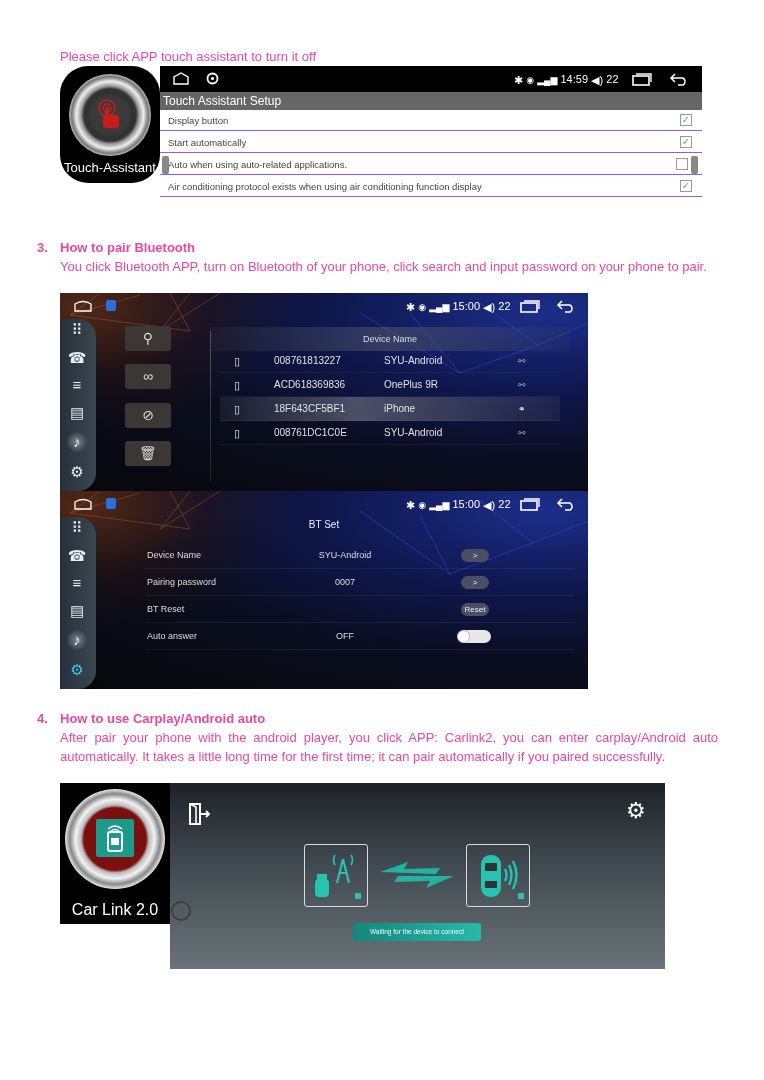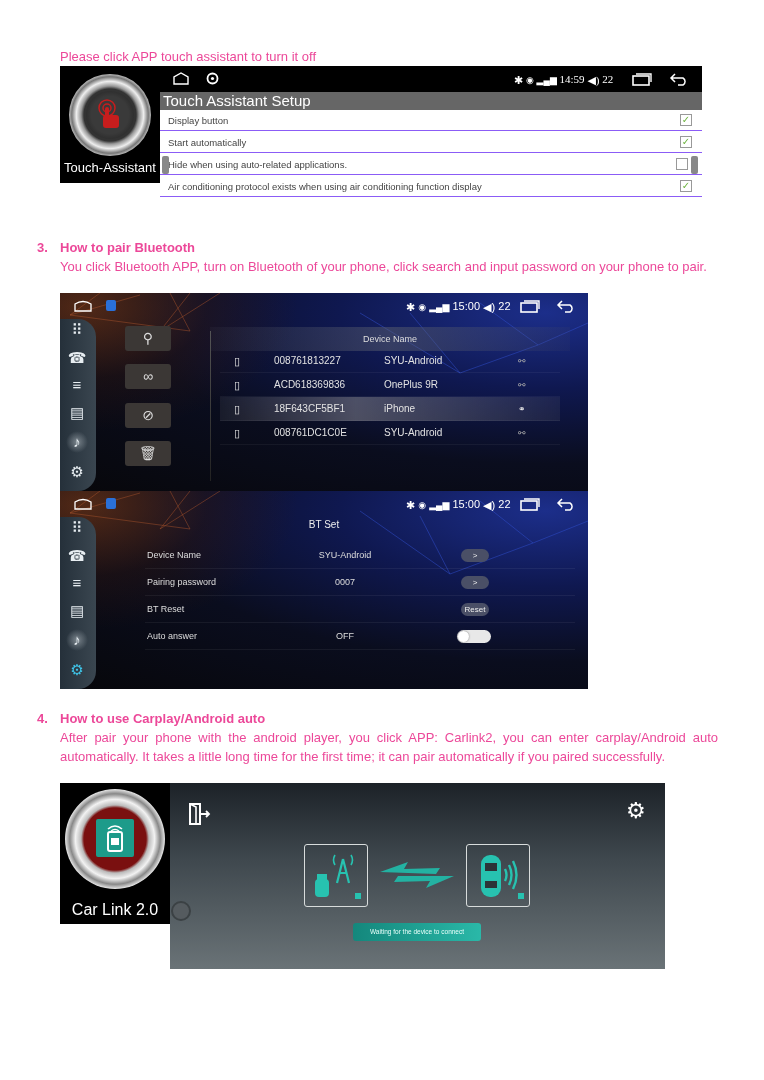--- a/index.html
+++ b/index.html
@@ -5,31 +5,31 @@
   * { box-sizing: border-box; margin: 0; padding: 0; }
   html, body { width: 764px; height: 1080px; background: #ffffff; overflow: hidden; }
   body { font-family: "Liberation Sans", sans-serif; color: #111; position: relative; }
 
   .abs { position: absolute; }
   .doc-text { font-family: "Liberation Sans", sans-serif; font-size: 13px; line-height: 19px; color: #ec4899; }
   .doc-heading { font-weight: bold; }
   .justify { text-align: justify; text-align-last: left; }
 
   
-  .ta-icon-box { left: 60px; top: 66px; width: 100px; height: 117px; background: #000; }
+  .ta-icon-box { left: 60px; top: 66px; width: 100px; height: 117px; background: #000; border-radius: 28px; }
   .ta-ring { left: 9px; top: 8px; width: 82px; height: 82px; border-radius: 50%;
     background: radial-gradient(circle, #333 0 45%, #999 50%, #eee 58%, #777 66%, #ccc 72%, #555 78%, #222 100%); }
   .ta-ring-inner { left: 17px; top: 17px; width: 48px; height: 48px; border-radius: 50%;
     background: radial-gradient(circle, #3a3a3a 0 55%, #1a1a1a 100%); }
   .ta-hand { left: 11px; top: 8px; width: 26px; height: 30px; }
   .ta-label { left: 0; top: 94px; width: 100px; text-align: center; color: #fff; font-size: 13px; }
 
   .ta-screen { left: 160px; top: 66px; width: 542px; height: 152px; background: #fff; }
   .ta-status { left: 0; top: 0; width: 542px; height: 26px; background: #000; color: #fff; }
-  .ta-title { left: 0; top: 26px; width: 542px; height: 18px; background: #666; color: #fff; font-size: 15px; line-height: 18px; padding-left: 3px; }
+  .ta-title { left: 0; top: 26px; width: 542px; height: 18px; background: #666; color: #fff; font-size: 12px; line-height: 18px; padding-left: 3px; }
   .ta-row { left: 0; width: 542px; height: 21px; background: #fff; border-bottom: 1px solid #8b5cf6; font-size: 9.5px; line-height: 21px; padding-left: 8px; color: #444; }
   .ta-check { position: absolute; right: 10px; top: 4px; width: 12px; height: 12px; border: 1px solid #999; background: #fff; color: #6cb33e; font-size: 10px; line-height: 10px; text-align: center; }
   .ta-chev { position: absolute; right: 12px; top: 0; color: #666; font-size: 10px; }
   .ta-handle-l { left: 2px; top: 90px; width: 7px; height: 18px; background: #888; border-radius: 2px; }
   .ta-handle-r { left: 531px; top: 90px; width: 7px; height: 18px; background: #888; border-radius: 2px; }
 
   
   .status-icons { position: absolute; top: 0; height: 26px; line-height: 26px; font-size: 11px; color: #fff; white-space: nowrap; }
   .sb-icon { display: inline-block; vertical-align: middle; }
 
@@ -91,21 +91,21 @@
 
 <div class="abs ta-screen">
   <div class="abs ta-status">
     <svg class="abs" style="left:13px; top:6px;" width="16" height="13" viewBox="0 0 16 13">
         <path d="M1 12V5 L8 1 L15 5 V12 Z" fill="none" stroke="#fff" stroke-width="1.4"></path>
       </svg>
     <svg class="abs" style="left:46px; top:6px;" width="13" height="13" viewBox="0 0 13 13">
         <circle cx="6.5" cy="6.5" r="5" fill="none" stroke="#fff" stroke-width="1.8"></circle>
         <circle cx="6.5" cy="6.5" r="1.6" fill="#fff"></circle>
       </svg>
-    <div class="status-icons" style="left:354px;font-family:Liberation Serif, serif;">
+    <div class="status-icons" style="left:354px;">
       <span class="sb-icon">✱</span>
       <span class="sb-icon" style="font-size:9px;">◉</span>
       <span class="sb-icon" style="font-size:9px;">▂▄▆</span>
       <span>14:59</span>
       <span class="sb-icon">◀)</span>
       <span>22</span>
     </div>
     <svg class="abs" style="left:472px; top:7px;" width="20" height="13" viewBox="0 0 20 13">
         <rect x="1" y="3" width="16" height="9" fill="none" stroke="#fff" stroke-width="1.6"></rect>
         <path d="M4 1H19V9" fill="none" stroke="#fff" stroke-width="1.4"></path>
@@ -118,21 +118,21 @@
 
   <div class="abs ta-row" style="top:44px;">
     <span>Display button</span>
     <span class="ta-check">✓</span>
   </div>
   <div class="abs ta-row" style="top:66px;">
     <span>Start automatically</span>
     <span class="ta-check">✓</span>
   </div>
   <div class="abs ta-row" style="top:88px;">
-    <span>Hide when using auto-related applications.</span>
+    <span>Auto when using auto-related applications.</span>
     <span class="ta-check" style="right:14px;"></span>
   </div>
   <div class="abs ta-row" style="top:110px;">
     <span>Air conditioning protocol exists when using air conditioning function display</span>
     <span class="ta-check">✓</span>
   </div>
   <div class="abs ta-handle-l"></div>
   <div class="abs ta-handle-r"></div>
 </div>
 

